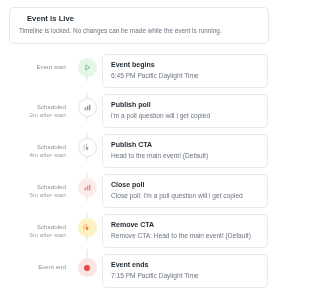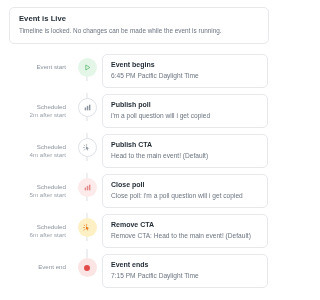--- a/index.html
+++ b/index.html
@@ -23,21 +23,21 @@
     border-radius: 5px;
     background: #ffffff;
     padding: 7px 9px 8px 9px;
     box-sizing: border-box;
   }
   .banner-title {
     font-size: 7.6px;
     font-weight: bold;
     color: #1f2933;
     letter-spacing: 0.05px;
-    margin: 0 0 4px 0;
+    margin: 0 0 4px 8px;
     line-height: 1.1;
   }
   .banner-sub {
     font-size: 6.4px;
     color: #6b7480;
     line-height: 1.2;
     margin: 0;
     white-space: nowrap;
   }
 

